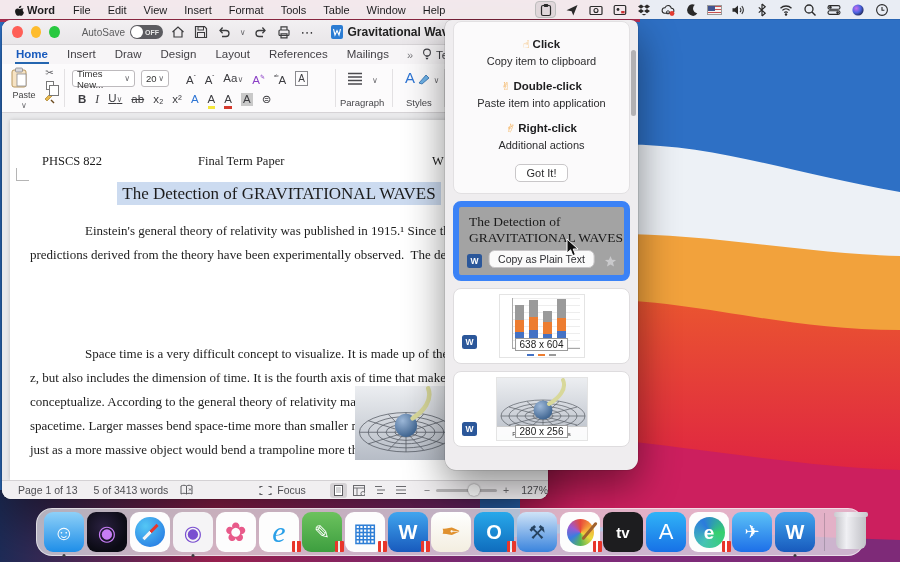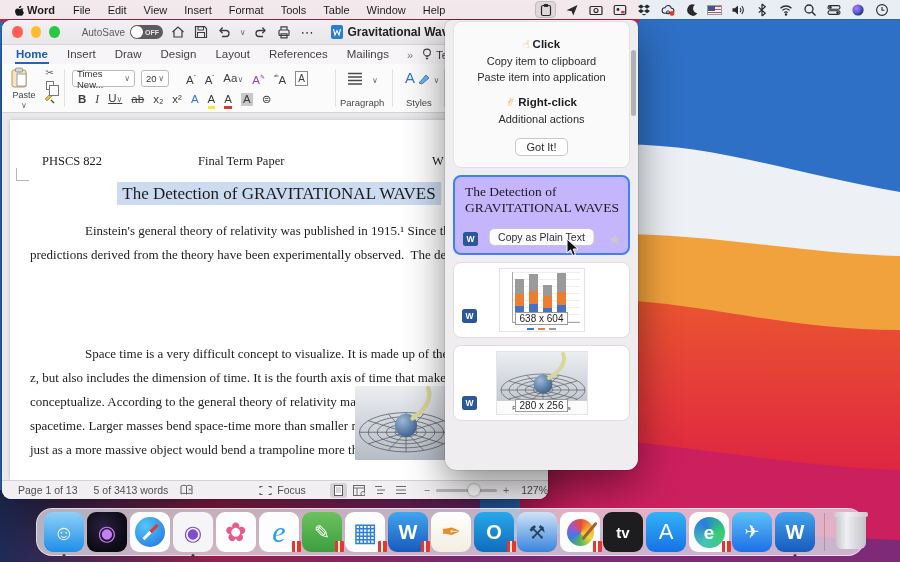--- a/index.html
+++ b/index.html
@@ -110,21 +110,21 @@
   .star svg { width:13px; height:13px; }
   #tcard { margin:1px 8px 0; background:#fbfafb; border:0.5px solid #e2e0e2; border-radius:8px;
     text-align:center; padding:7px 4px 11px; }
   .trow-t { font-size:11.5px; margin-top:9px; color:#1d1d1f; }
   .trow-t b { font-weight:700; }
   .hand { color:#f2a33c; font-size:11px; margin-right:3px; }
   .trow-d { font-size:11px; color:#2c2c2e; margin-top:4px; }
   #gotit { margin-top:13px; background:#fff; border:1px solid #c9c7c9; border-radius:5px;
     font-size:11px; color:#2c2c2e; padding:2px 11px; font-family:inherit; }
   .pitem { position:relative; margin:7px 8px 0; background:#fff; border:0.5px solid #dedcde; border-radius:8px; }
-  .pitem.sel { background:#c4b5fd; border:2px solid #3b82f6; }
+  .pitem.sel { background:#a3a3a3; border:6px solid #3b82f6; }
   #item1 { height:80px; }
   #item1 .t1 { font-family:"Liberation Serif","DejaVu Serif",serif; font-size:13.5px; color:#1a1a1a; padding:7px 0 0 10px; line-height:16px; }
   .wbadge { position:absolute; width:15px; height:14px; background:#2b579a; border-radius:2.5px;
     color:#fff; font-size:8.5px; font-weight:700; display:flex; align-items:center; justify-content:center; }
   .wbadge::before { content:""; position:absolute; left:-3px; top:2px; width:6px; height:10px; background:#7daade; border-radius:1px; z-index:-1; }
   .act-btn { position:absolute; left:50%; transform:translateX(-50%); bottom:7px; background:rgba(255,255,255,0.95);
     border:1px solid #c6c4c6; border-radius:6px; font-size:10.5px; color:#2f2f33; padding:2px 9px; white-space:nowrap; font-family:inherit; }
   .pitem .star { position:absolute; right:7px; bottom:7px; }
   #item2, #item3 { height:76px; }
   .thumbwrap { position:absolute; left:50%; transform:translateX(-50%); top:5px; background:#fff; border:0.5px solid #e4e4e4; }
@@ -544,20 +544,23 @@
   </div>
 </div>
 
 <div id="panel">
 
   <div id="tcard">
     <div class="trow-t">
       <span class="hand">☝</span><b>Click</b>
     </div>
     <div class="trow-d">Copy item to clipboard</div>
+    <div class="trow-t" style="margin-top:13px;">
+      <span class="hand">✌</span><b>Double-click</b>
+    </div>
     <div class="trow-d">Paste item into application</div>
     <div class="trow-t" style="margin-top:13px;">
       <span class="hand" style="display:inline-block; transform:rotate(20deg);">✌</span><b>Right-click</b>
     </div>
     <div class="trow-d">Additional actions</div>
     <button id="gotit">Got It!</button>
   </div>
 
   <div id="item1" class="pitem sel">
     <div class="t1">The Detection of</div>

